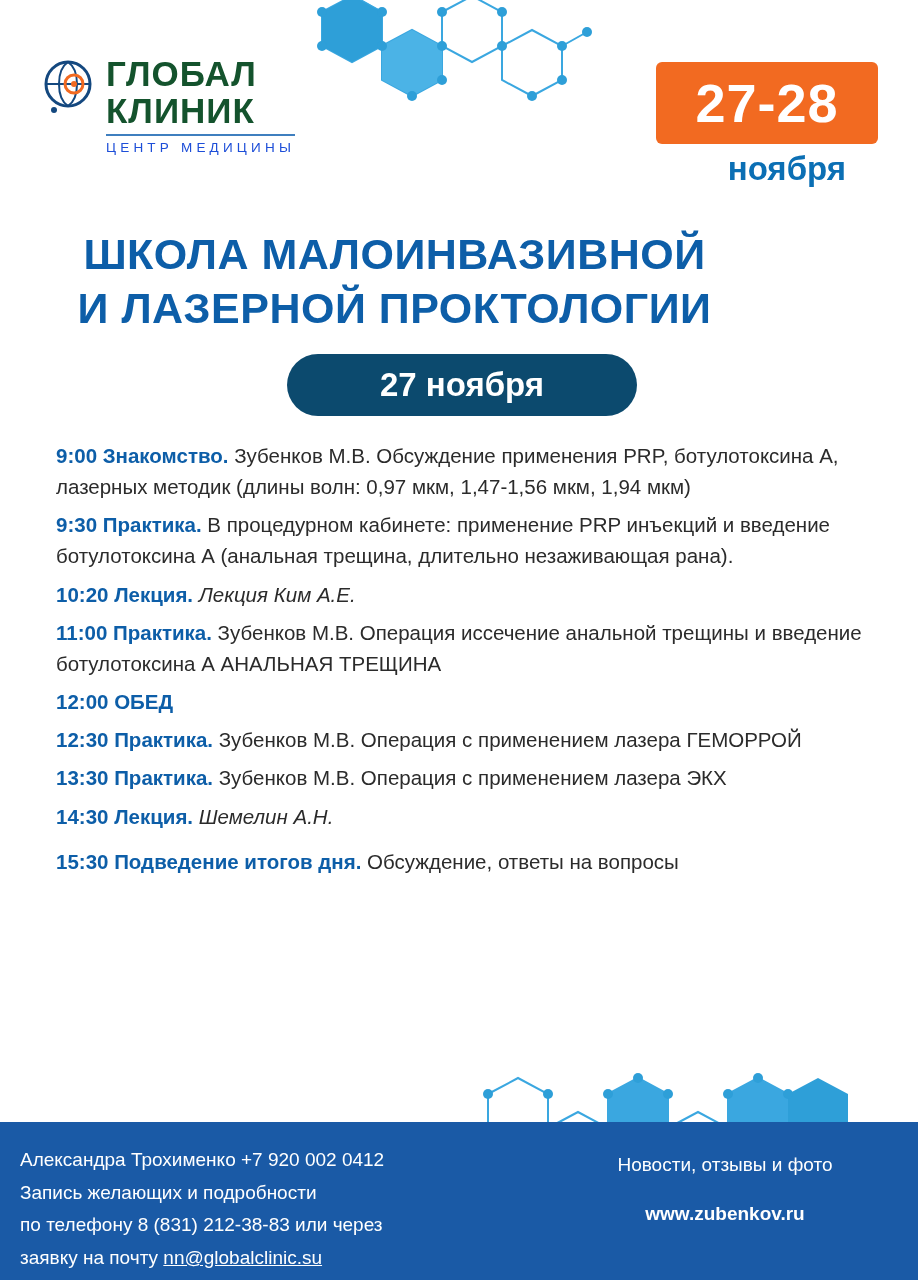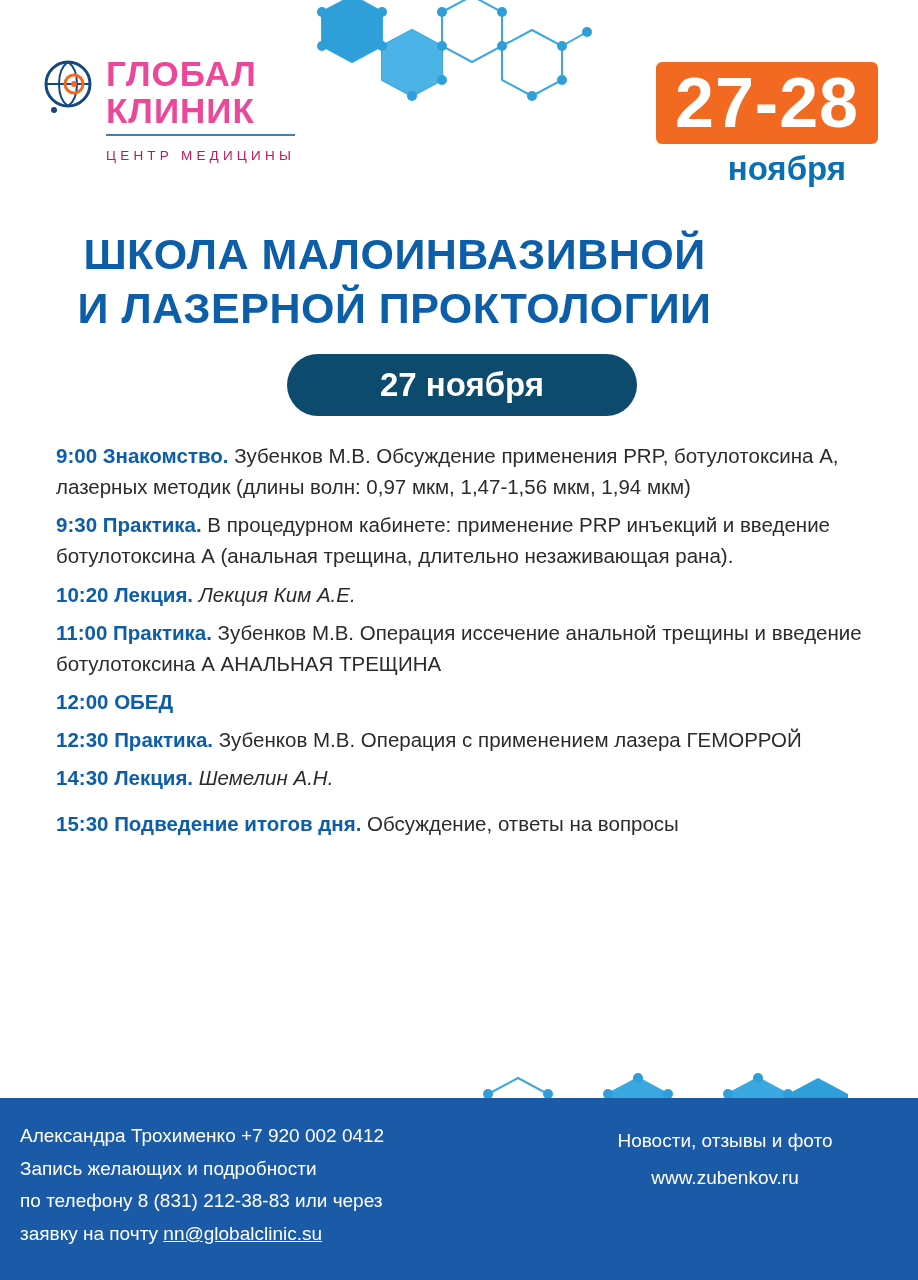--- a/index.html
+++ b/index.html
@@ -38,50 +38,50 @@
     margin-top: 2px;
   }
   .logo-text {
     margin-left: 6px;
     line-height: 1;
   }
   .logo-line1, .logo-line2 {
     font-weight: bold;
     font-size: 35px;
     letter-spacing: 1px;
-    color: #ec4899;
+    color: #14532d;
   }
   .logo-line2 { margin-top: 2px; }
   .logo-sub {
     font-size: 13.5px;
     letter-spacing: 4.2px;
-    color: #be185d;
+    color: #1d4ed8;
     margin-top: 6px;
     border-top: 2px solid #3f7fbf;
-    padding-top: 13px;
+    padding-top: 5px;
     text-align: center;
     width: 100%;
     box-sizing: border-box;
   }
 
   .date-badge {
     position: absolute;
     top: 62px;
     right: 40px;
     width: 222px;
     height: 82px;
     background: #f26a21;
     border-radius: 6px;
     display: flex;
     align-items: center;
     justify-content: center;
   }
   .date-badge span {
     color: #ffffff;
-    font-size: 70px;
+    font-size: 54px;
     font-weight: bold;
     letter-spacing: 1px;
     line-height: 1;
   }
   .date-month {
     position: absolute;
     top: 150px;
     right: 72px;
     color: #0b6fb4;
     font-size: 33px;
@@ -143,21 +143,21 @@
     font-style: italic;
   }
   .item.last { margin-top: 14px; }
 
   
   .footer {
     position: absolute;
     left: 0;
     bottom: 0;
     width: 918px;
-    height: 182px;
+    height: 158px;
     background: #1a5aa6;
     color: #ffffff;
   }
   .footer-left {
     position: absolute;
     left: 20px;
     top: 22px;
     width: 470px;
     font-size: 19px;
     line-height: 1.72;
@@ -165,22 +165,22 @@
   .footer-right {
     position: absolute;
     right: 28px;
     top: 26px;
     width: 330px;
     font-size: 19px;
     line-height: 1.75;
     text-align: center;
   }
   .footer-right .site {
-    font-weight: normal;
-    margin-top: 4px;
+    font-weight: bold;
+    margin-top: 16px;
   }
   .footer a, .footer .link {
     color: #ffffff;
     text-decoration: underline;
   }
 </style>
 </head>
 <body>
 
 <div class="molecule mol-top">
@@ -297,20 +297,23 @@
   <div class="item">
     <span class="t">11:00 Практика.</span><span>  Зубенков М.В. Операция иссечение анальной трещины и введение ботулотоксина А  АНАЛЬНАЯ ТРЕЩИНА</span>
   </div>
   <div class="item">
     <span class="t">12:00 ОБЕД</span><span></span>
   </div>
   <div class="item">
     <span class="t">12:30 Практика.</span><span> Зубенков М.В. Операция с применением лазера ГЕМОРРОЙ</span>
   </div>
   <div class="item">
+    <span class="t">13:30 Практика.</span><span> Зубенков М.В. Операция с применением лазера ЭКХ</span>
+  </div>
+  <div class="item">
     <span class="t">14:30 Лекция.</span><span class="it"> Шемелин А.Н.</span>
   </div>
   <div class="item last">
     <span class="t">15:30 Подведение итогов дня.</span><span> Обсуждение, ответы на вопросы</span>
   </div>
 </div>
 
 <div class="footer">
   <div class="footer-left">
     <div> Александра Трохименко +7 920 002 0412</div>

